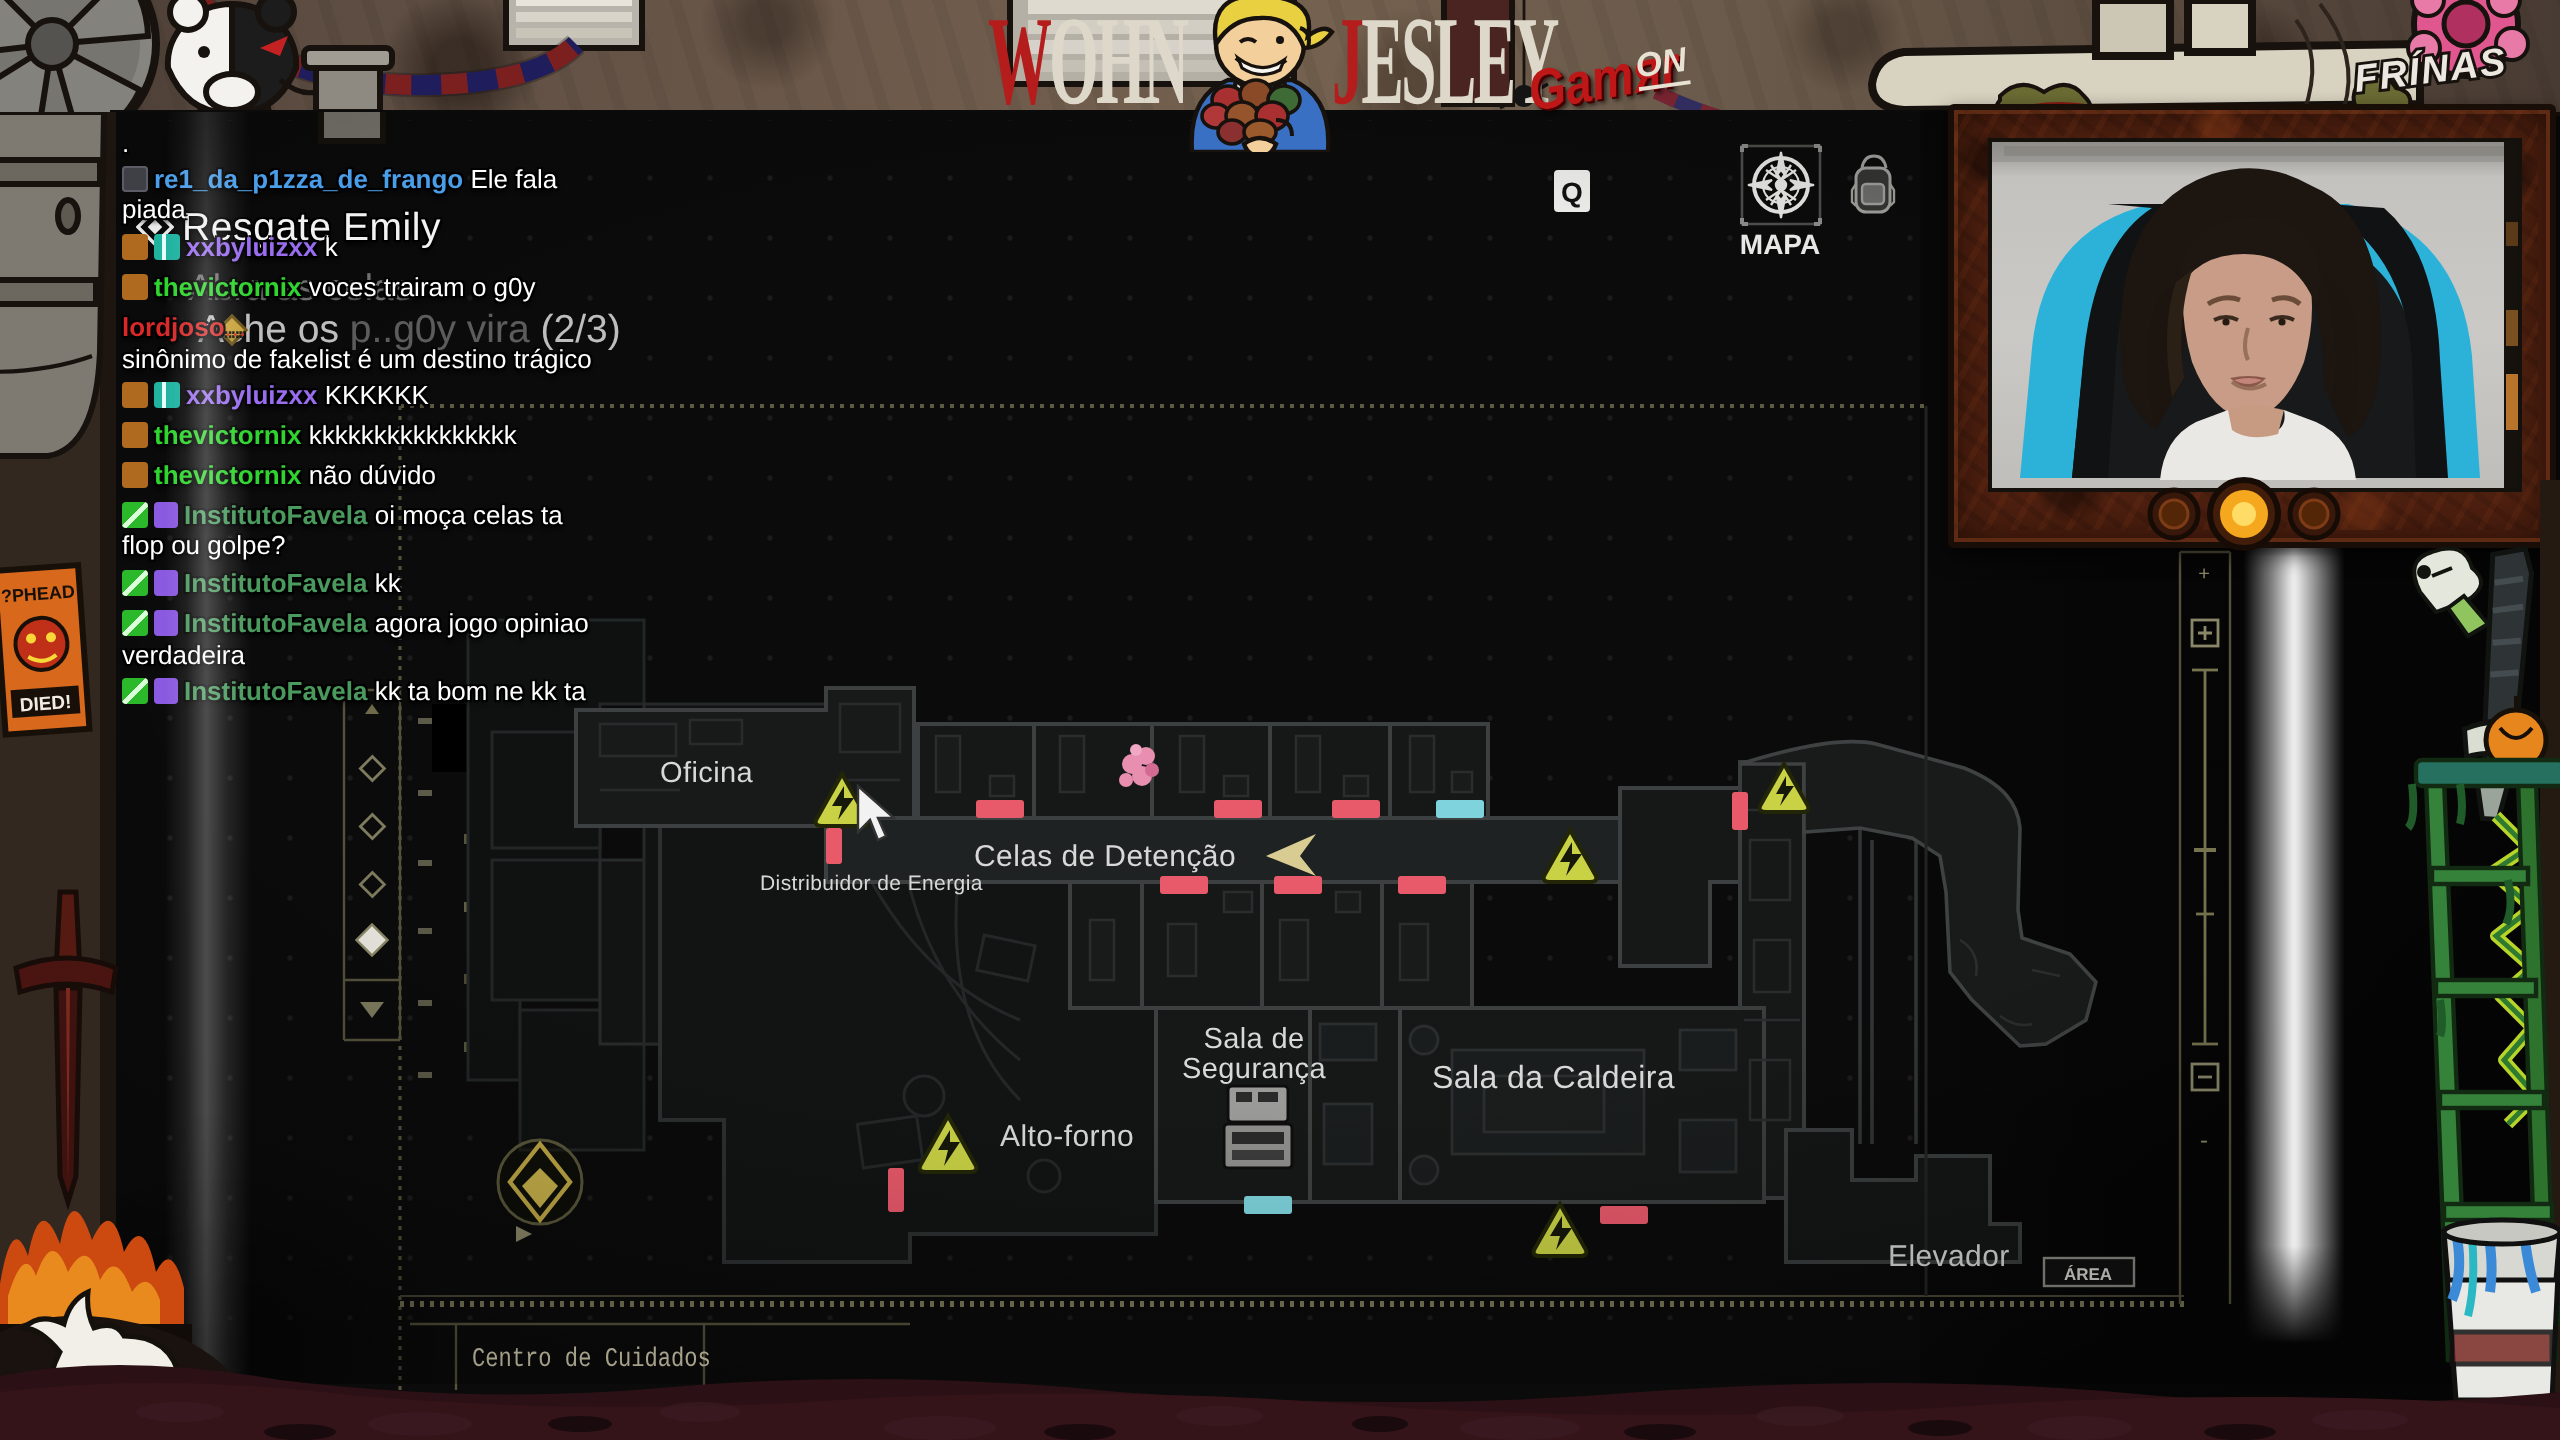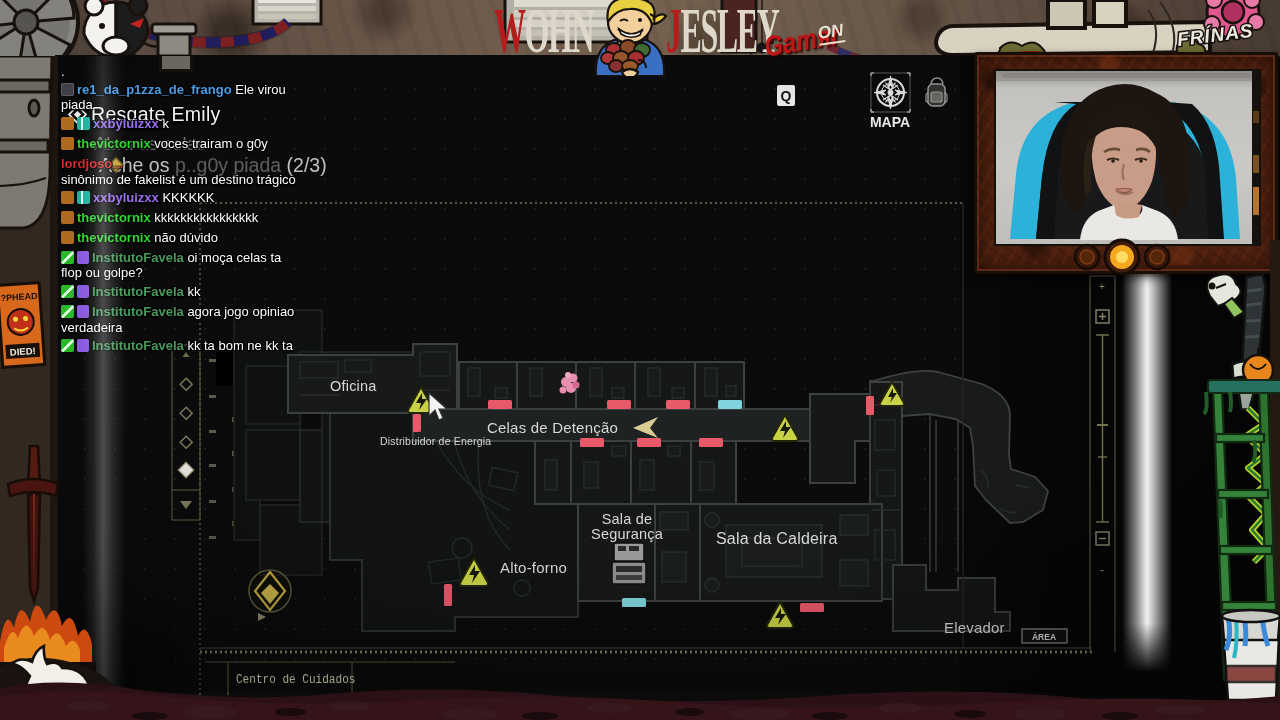--- a/index.html
+++ b/index.html
@@ -449,29 +449,29 @@
   <div class="abs" style="left:818px;top:22px;font-family:'Liberation Sans',sans-serif;font-weight:700;font-style:italic;font-size:17px;color:#e8e2d4;border-bottom:2px solid #e8e2d4;transform:rotate(-8deg);">ON</div>
 
   <div class="abs outl" style="left:68px;top:103px;color:#f2f2f2;font-size:19.5px;font-weight:400;letter-spacing:.3px;">
     <svg width="19" height="19" viewBox="0 0 22 22" style="vertical-align:-3px;margin-right:4px;">
         <rect x="4" y="4" width="14" height="14" transform="rotate(45 11 11)" fill="none" stroke="#e8e8e8" stroke-width="2"></rect>
         <rect x="8" y="8" width="6" height="6" transform="rotate(45 11 11)" fill="#e8e8e8"></rect>
       </svg>Resgate Emily</div>
 
   <div class="abs" style="left:94px;top:133px;color:rgba(235,235,235,.45);font-size:18.5px;">Abra as celas</div>
 
-  <div class="abs" style="left:99px;top:154px;color:rgba(235,235,235,.8);font-size:19.5px;">Ache os <span style="opacity:.45">p..g0y piada</span> (2/3)</div>
+  <div class="abs" style="left:99px;top:154px;color:rgba(235,235,235,.8);font-size:19.5px;">Ache os <span style="opacity:.45">p..g0y vira</span> (2/3)</div>
 
   <svg class="abs" style="left:106px;top:155px" width="20" height="20" viewBox="0 0 20 20">
       <rect x="5" y="5" width="10" height="10" transform="rotate(45 10 10)" fill="#c8a23a" stroke="#6b5417" stroke-width="1.5"></rect>
     </svg>
 
   <div class="chatline outl" style="left:61px;top:64px;">.</div>
 
-  <div class="chatline outl" style="left:61px;top:82px;"><span class="badge" style="background:#3f3f46;box-shadow:inset 0 0 0 1px #5c5c66;"></span><span class="cname" style="color:#4a9de8;">re1_da_p1zza_de_frango</span>&nbsp;<span>Ele virou</span></div>
+  <div class="chatline outl" style="left:61px;top:82px;"><span class="badge" style="background:#3f3f46;box-shadow:inset 0 0 0 1px #5c5c66;"></span><span class="cname" style="color:#4a9de8;">re1_da_p1zza_de_frango</span>&nbsp;<span>Ele fala</span></div>
 
   <div class="chatline outl" style="left:61px;top:97px;">piada</div>
 
   <div class="chatline outl" style="left:61px;top:116px;"><span class="badge" style="background:#b06a20;"></span><span class="badge" style="background:linear-gradient(90deg,#1fb3a0 4px,#e8fff9 4px 6px,#1fb3a0 6px),linear-gradient(180deg,#1fb3a0 5px,#c8f5ea 5px 7px,#1fb3a0 7px);background-color:#1fb3a0;"></span><span class="cname" style="color:#9a6df0;">xxbyluizxx</span>&nbsp;<span>k</span></div>
 
   <div class="chatline outl" style="left:61px;top:136px;"><span class="badge" style="background:#b06a20;"></span><span class="cname" style="color:#2ed52e;">thevictornix</span>&nbsp;<span>voces trairam o g0y</span></div>
 
   <div class="chatline outl" style="left:61px;top:156px;"><span class="cname" style="color:#d82828;">lordjoso</span><span style="color:#d82828;opacity:.85">...</span></div>
 
   <div class="chatline outl" style="left:61px;top:172px;">sinônimo de fakelist é um destino trágico</div>

